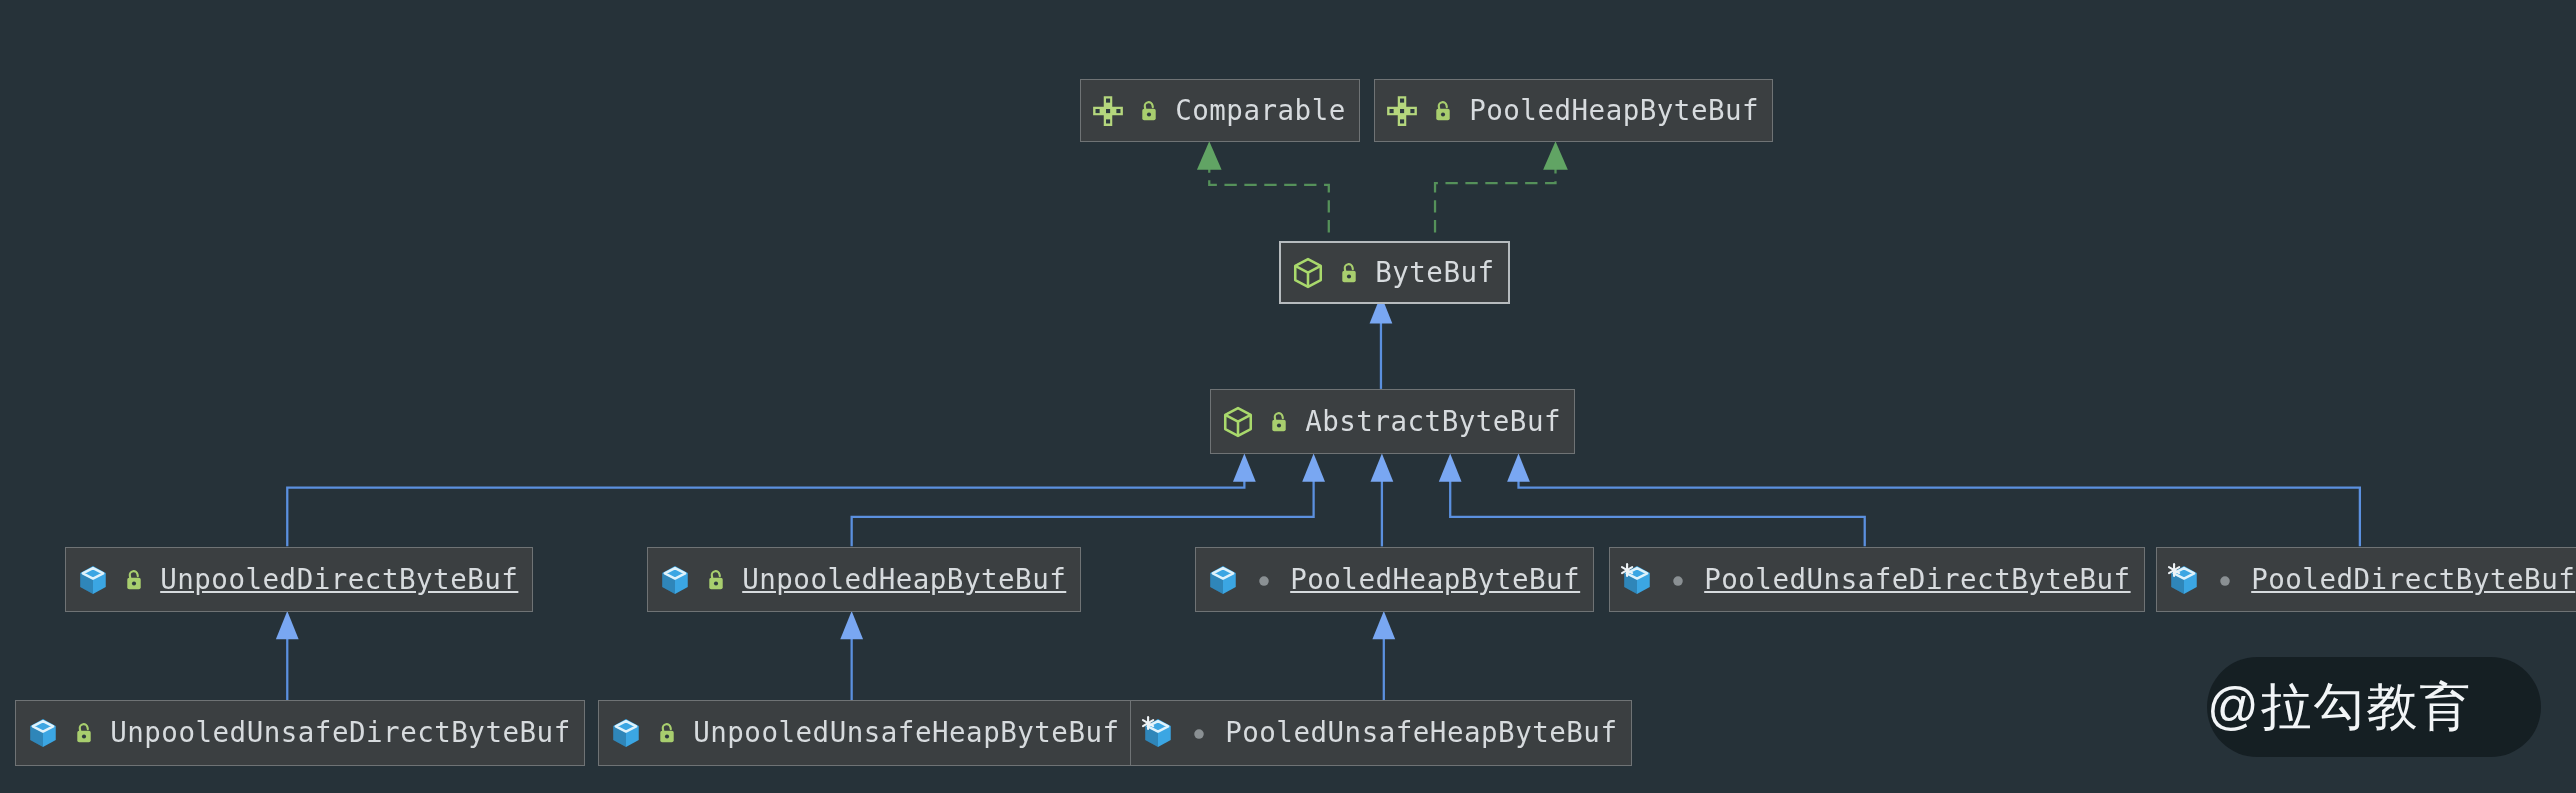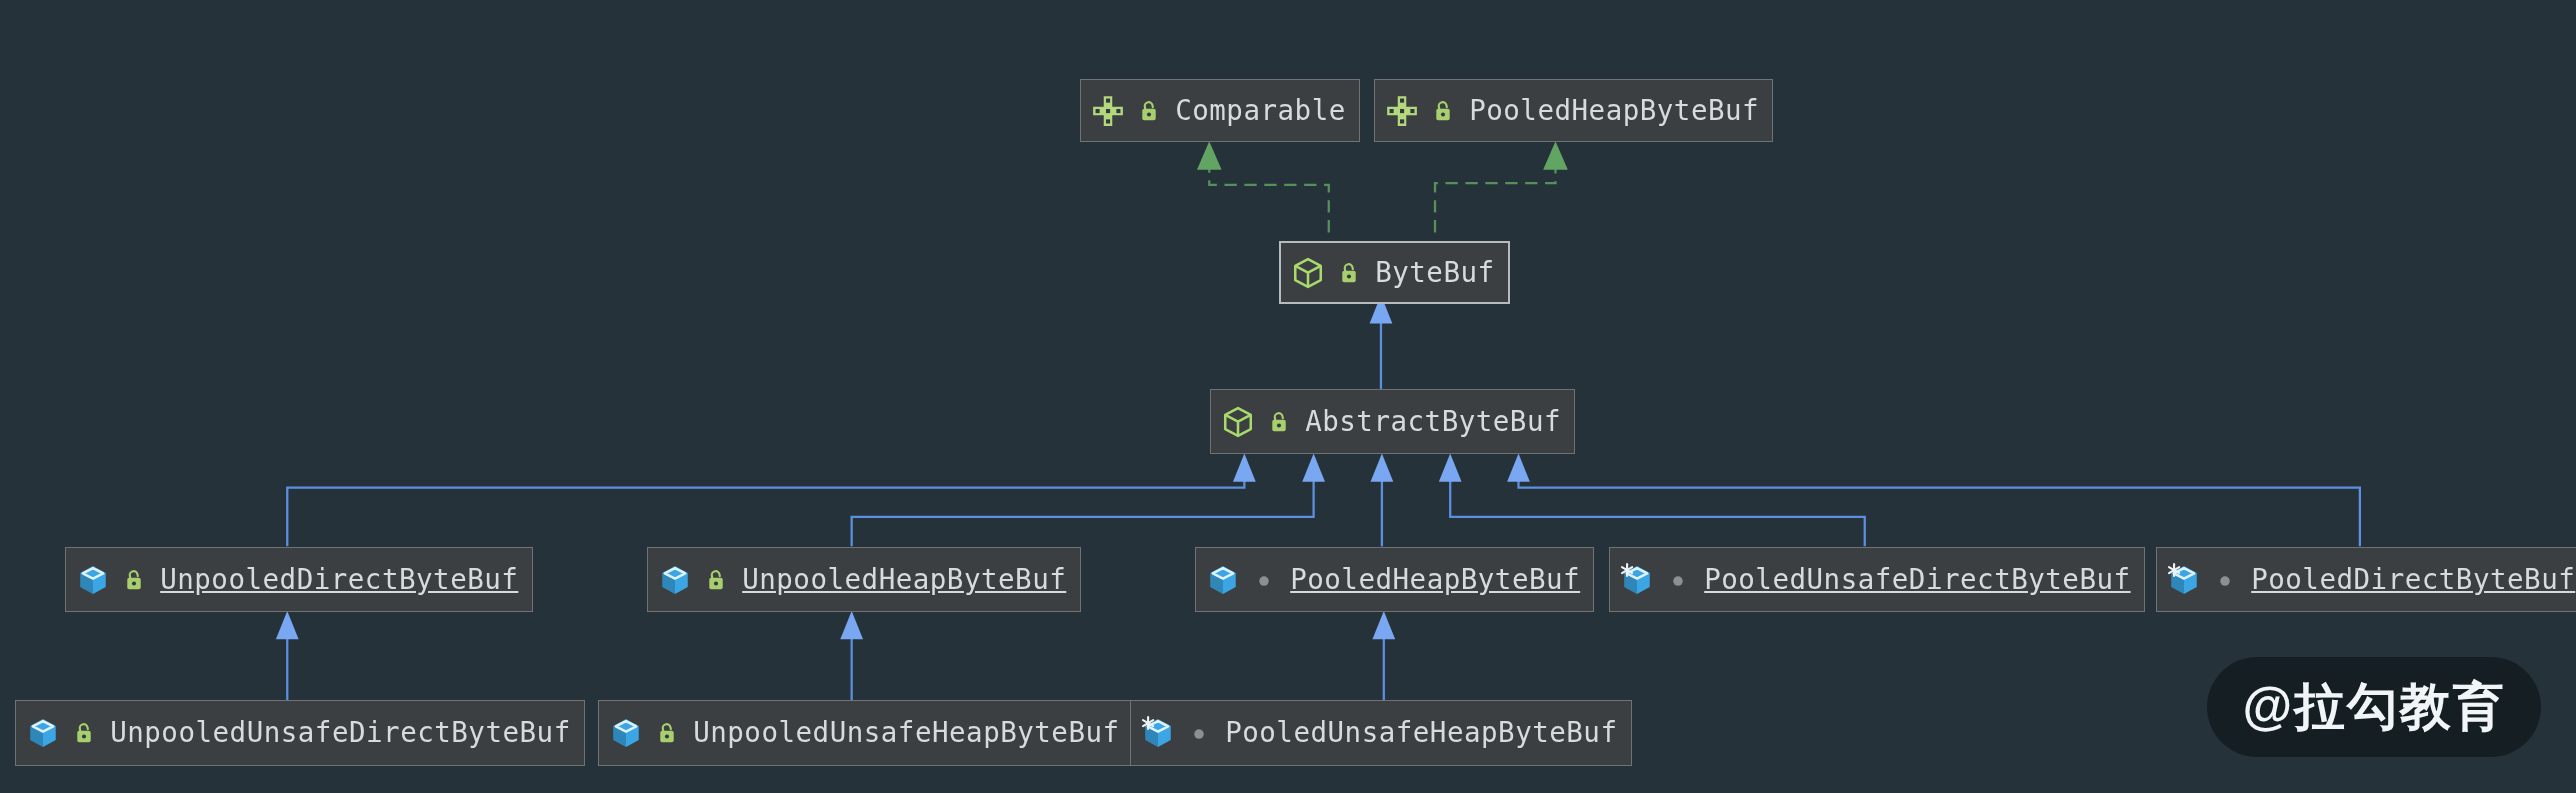--- a/index.html
+++ b/index.html
@@ -24,23 +24,23 @@
   .row-bytebuf{top:233px;height:63px;}
   .row-abs{top:389px;height:65px;align-items:center;}
   .row-mid{top:547px;height:65px;text-decoration:underline;}
   .row-bot{top:700px;height:66px;}
   .type-icon{width:34px;height:34px;flex:0 0 auto;margin-right:11.4px;}
   .mod-icon{width:26px;height:26px;flex:0 0 auto;margin-right:13.3px;}
   .label{line-height:1;}
   .watermark{
     position:absolute;left:2207px;top:657px;width:334px;height:100px;z-index:3;
     background:rgba(17,26,30,0.78);border-radius:50px;
-    display:flex;align-items:center;justify-content:center;
+    display:flex;align-items:center;
     color:#f2f5f7;font-family:"Liberation Sans","DejaVu Sans",sans-serif;
-    font-size:51px;font-weight:bold;letter-spacing:1.9px;
+    font-size:51px;font-weight:normal;letter-spacing:1.9px;
   }
   .defs-holder{position:absolute;width:0;height:0;overflow:hidden;}
 </style>
 </head>
 <body>
 
 <div class="stage">
 
   <svg class="defs-holder" aria-hidden="true">
     <defs>

